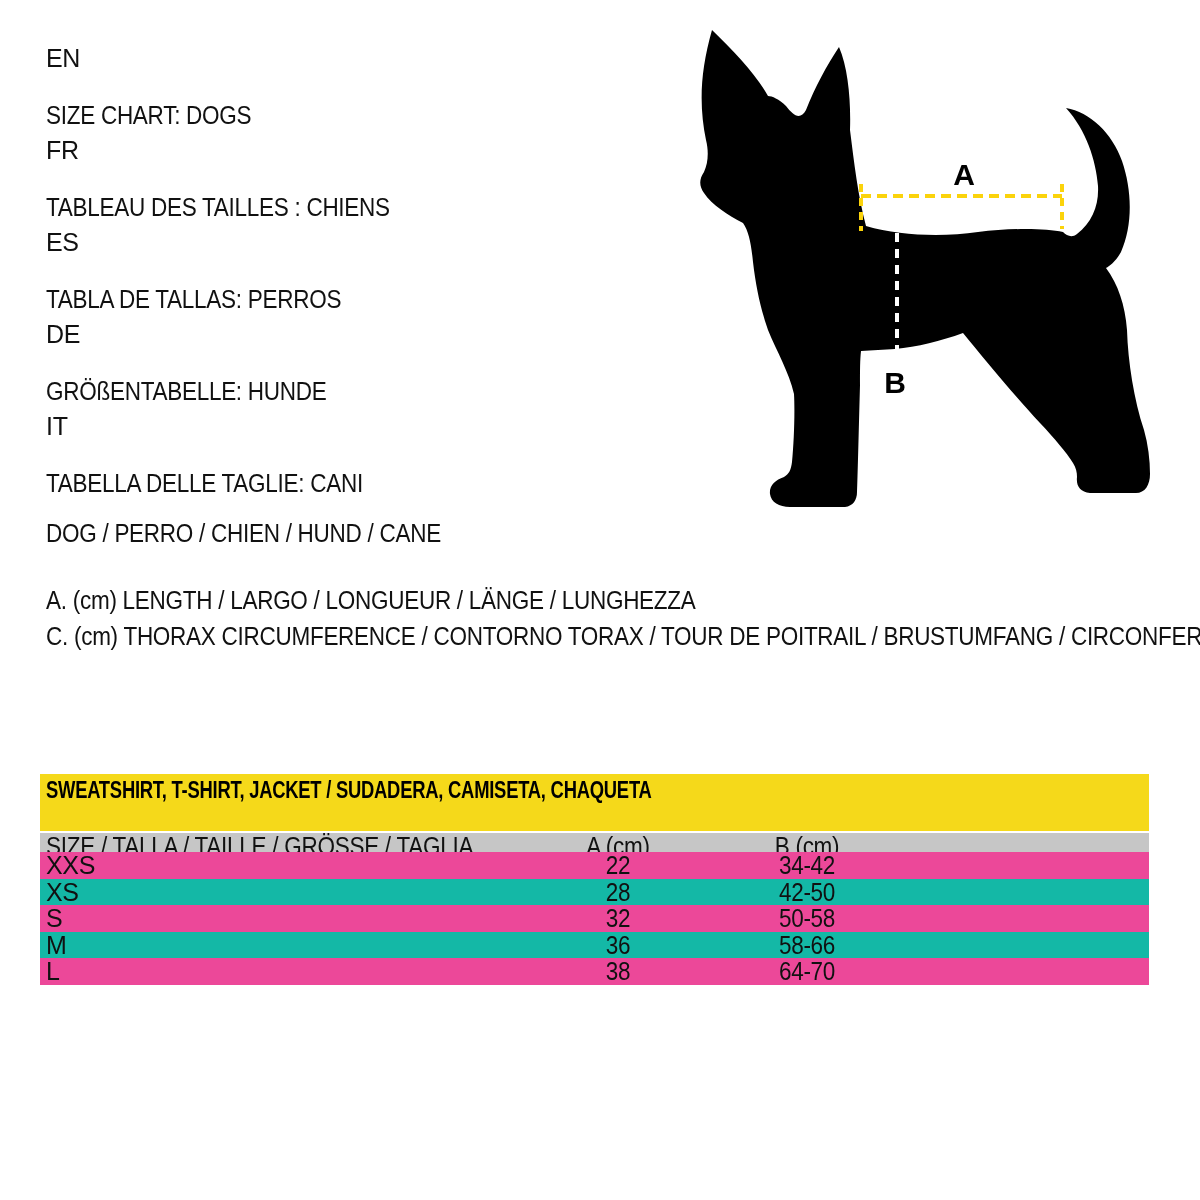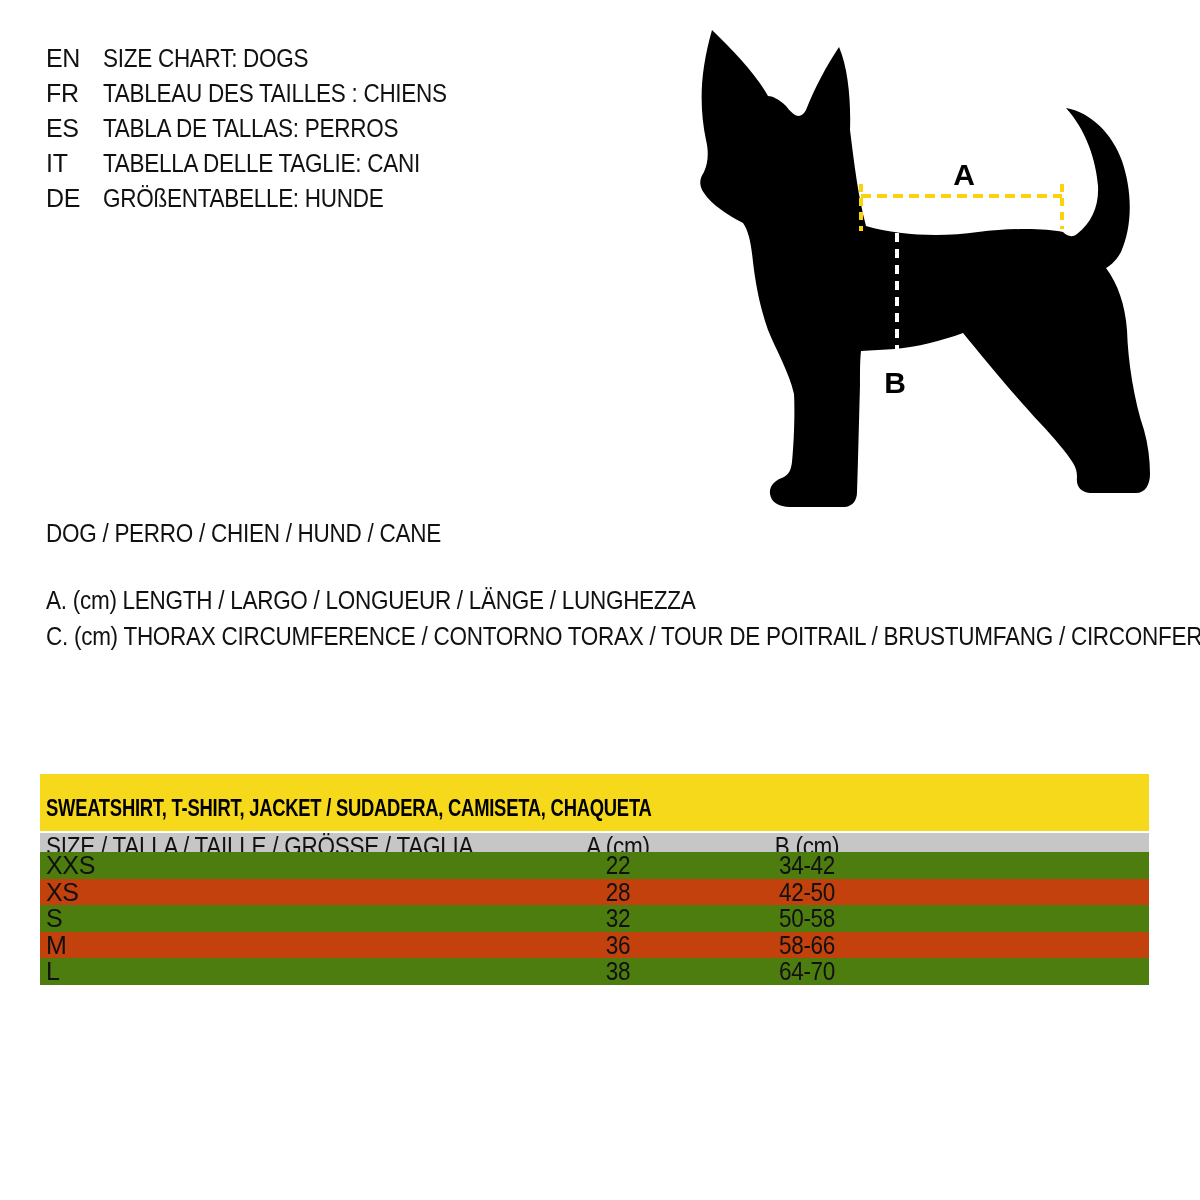--- a/index.html
+++ b/index.html
@@ -4,43 +4,43 @@
 <style>
   html,body{margin:0;padding:0;background:#fff;}
   .canvas{position:relative;width:1200px;height:1200px;background:#ffffff;overflow:hidden;
           font-family:"Liberation Sans",sans-serif;color:#111;letter-spacing:-0.3px;}
   
   .cx{display:inline-block;white-space:nowrap;transform:scaleX(.9);transform-origin:0 50%;}
   .cxb{display:inline-block;white-space:nowrap;transform:scaleX(.8);transform-origin:0 50%;}
 
   
   .langs{position:absolute;left:46px;top:41px;font-size:25px;line-height:35px;}
-  .lang-row{display:flex;}
+  .lang-row{display:flex;flex-direction:column;}
   .lang-code{width:57px;flex:0 0 57px;}
 
   
   .dog-svg{position:absolute;left:0;top:0;width:1200px;height:560px;}
   .measure-label{position:absolute;width:34px;text-align:center;font-size:30px;font-weight:700;color:#000;}
   .label-a{left:947px;top:158px;}
   .label-b{left:878px;top:366px;}
 
   .caption{position:absolute;left:46px;top:479px;font-size:25px;line-height:26px;margin-top:41px;}
   .mline{position:absolute;left:46px;font-size:25px;line-height:26px;text-align:right;}
   .m1{top:587px;}
   .m2{top:623px;}
   .brand{position:absolute;left:46px;top:694px;font-size:25px;line-height:26px;}
 
   
   .table{position:absolute;left:40px;top:774px;width:1109px;}
   .banner{height:57px;background:#F5D91A;padding:0 0 0 6px;box-sizing:border-box;}
-  .banner-inner{padding-top:22px;font-size:23px;font-weight:700;line-height:25px;color:#000;}
+  .banner-inner{padding-top:4px;font-size:23px;font-weight:700;line-height:25px;color:#000;}
   .gap{height:2px;background:#ffffff;}
   .thead{position:relative;height:19px;line-height:26px;background:#C6C6C6;font-size:25px;}
-  .trow{position:relative;height:26.5px;line-height:26.5px;font-size:25px;background:#4d7c0f;}
-  .trow.stripe{background:#c2410c;}
+  .trow{position:relative;height:26.5px;line-height:26.5px;font-size:25px;background:#ec4899;}
+  .trow.stripe{background:#14b8a6;}
   .cell-size{position:absolute;left:6px;top:0;}
   .cell-a{position:absolute;left:448px;width:260px;top:0;text-align:center;transform:scaleX(.9);}
   .cell-b{position:absolute;left:700px;width:134px;top:0;text-align:center;transform:scaleX(.9);}
 </style>
 </head>
 <body>
 
 <div class="canvas">
 
   <div class="langs">
@@ -50,26 +50,26 @@
     </div>
     <div class="lang-row">
       <span class="lang-code">FR</span>
       <span class="cx">TABLEAU DES TAILLES : CHIENS</span>
     </div>
     <div class="lang-row">
       <span class="lang-code">ES</span>
       <span class="cx">TABLA DE TALLAS: PERROS</span>
     </div>
     <div class="lang-row">
+      <span class="lang-code">DE</span>
+      <span class="cx">GRÖßENTABELLE: HUNDE</span>
+    </div>
+    <div class="lang-row">
       <span class="lang-code">IT</span>
       <span class="cx">TABELLA DELLE TAGLIE: CANI</span>
-    </div>
-    <div class="lang-row">
-      <span class="lang-code">DE</span>
-      <span class="cx">GRÖßENTABELLE: HUNDE</span>
     </div>
   </div>
 
   <svg class="dog-svg" viewBox="0 0 1200 560" xmlns="http://www.w3.org/2000/svg">
     <path fill="#000000" d="
       M 712 30
       C 700 72 699 106 706 140
       C 709 152 708 163 704 172
       C 699 179 699 186 704 193
       C 712 205 728 215 743 223

